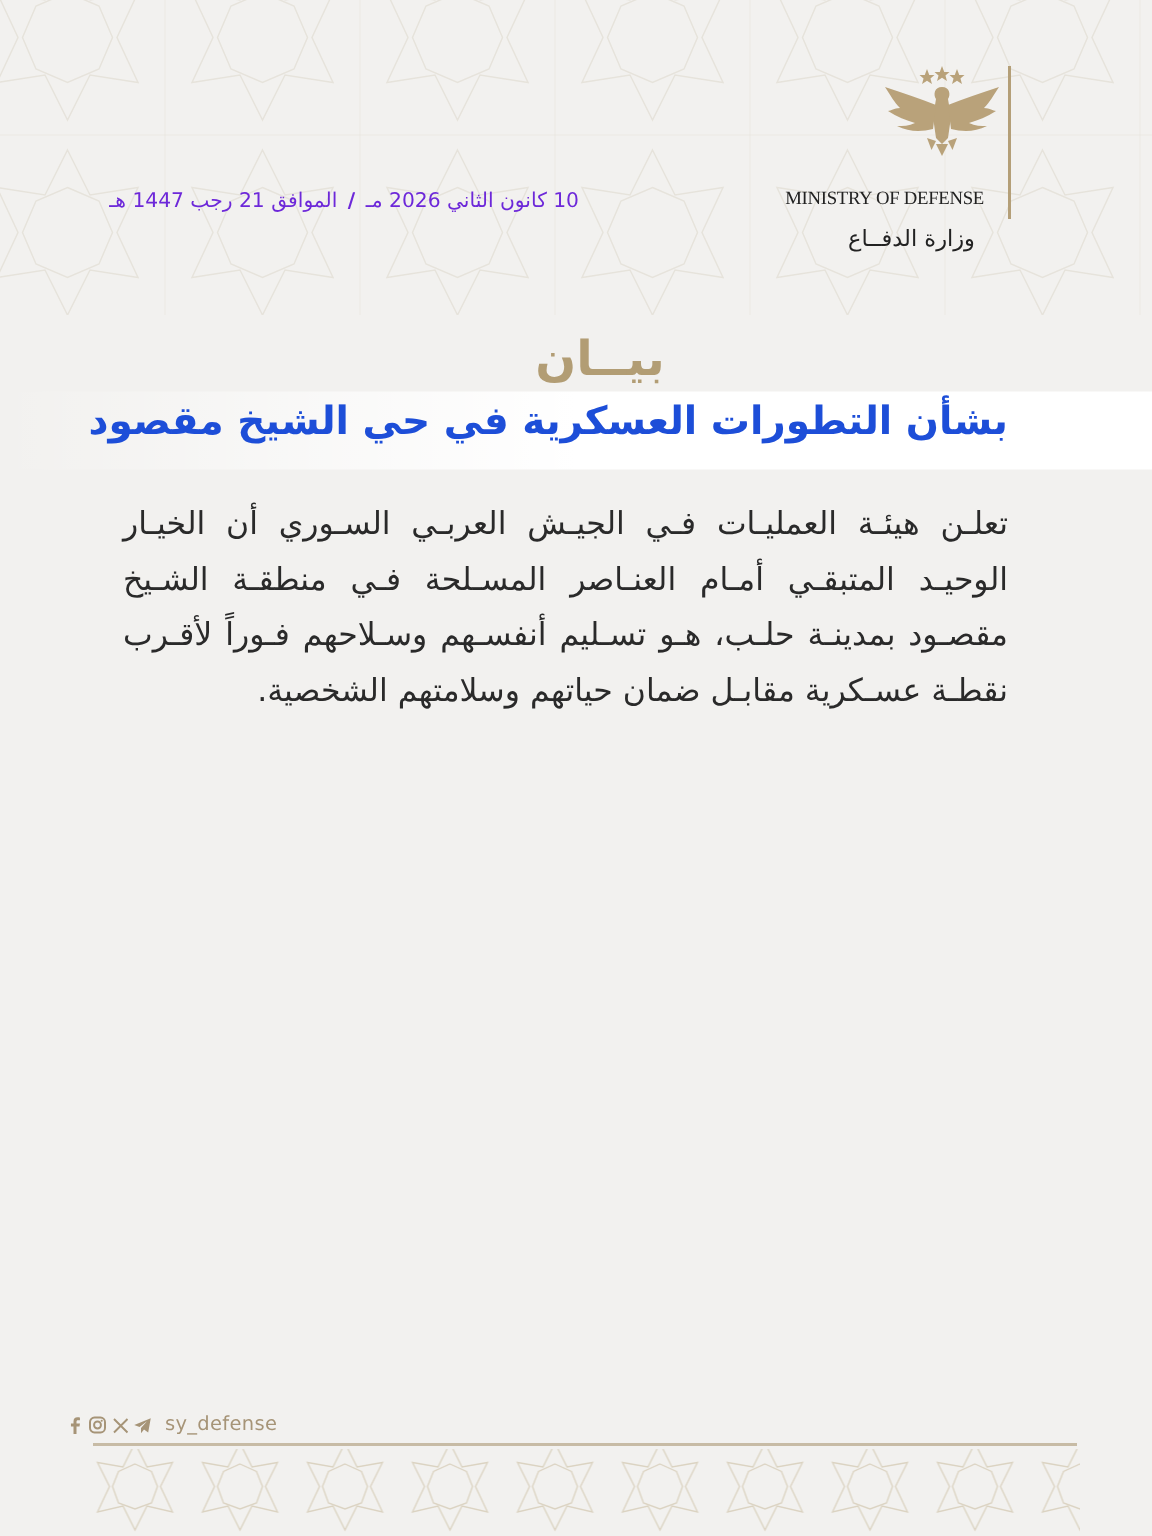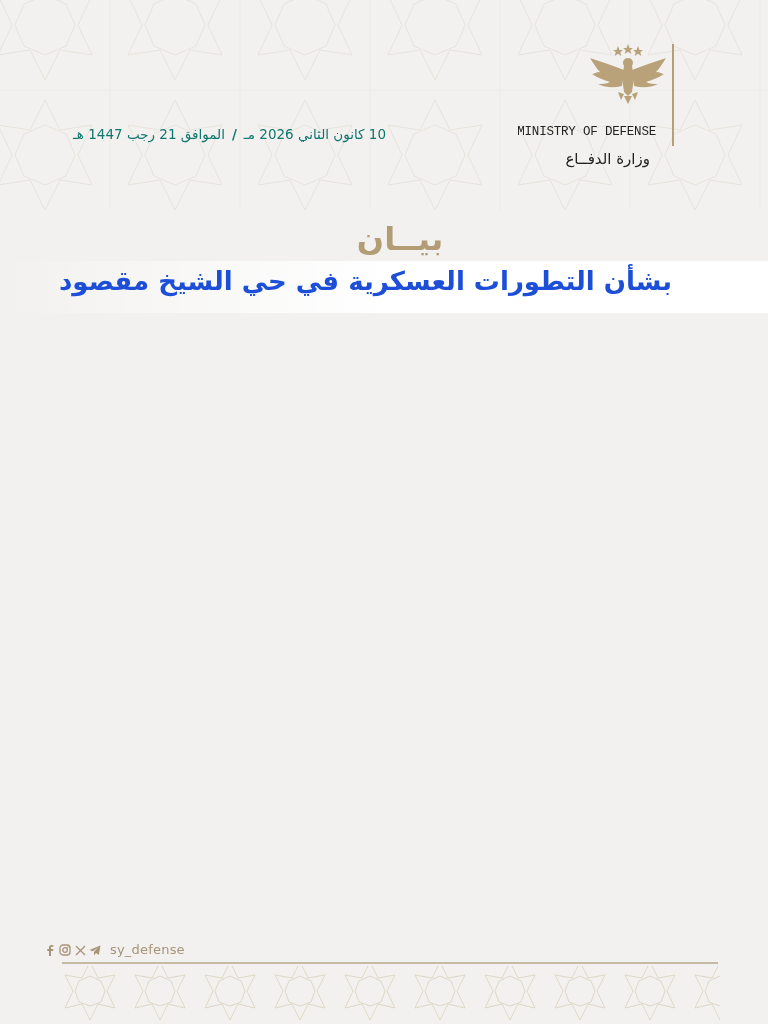--- a/index.html
+++ b/index.html
@@ -18,31 +18,31 @@
   .logo-block {
     position: absolute; top: 40px; left: 520px; width: 160px; height: 110px;
   }
   .eagle { position: absolute; left: 68px; top: 4px; width: 80px; height: 62px; }
   .logo-ar {
     position: absolute; right: 30px; top: 66px; direction: rtl;
     font-size: 15px; color: #222; white-space: nowrap; margin-top: 44px;
   }
   .logo-en {
     position: absolute; right: 24px; top: 85px;
-    font-family: Liberation Mono, monospace; font-size: 12.5px; color: #222;
+    font-family: Liberation Serif, serif; font-size: 12.5px; color: #222;
     letter-spacing: -0.2px; white-space: nowrap;
   }
   .logo-divider {
     position: absolute; left: 672px; top: 44px; width: 2px; height: 102px;
     background: #b49f78;
   }
 
   .date-line {
     position: absolute; top: 126px; left: 86px; width: 300px;
-    direction: rtl; text-align: right; font-size: 13.5px; color: #0f766e;
+    direction: rtl; text-align: right; font-size: 13.5px; color: #6d28d9;
     white-space: nowrap;
   }
   .date-line .sep { margin: 0 7px; font-weight: bold; }
 
   .title-band {
     position: absolute; top: 261px; left: 0; width: 768px; height: 52px;
     background: linear-gradient(to left, #ffffff 0%, #ffffff 50%, rgba(255,255,255,0.6) 70%, rgba(255,255,255,0) 100%);
   }
   .title-main {
     position: absolute; top: 220px; left: 0; width: 768px; text-align: center;
@@ -120,20 +120,21 @@
 
 <div class="date-line">
   <span>10 كانون الثاني 2026 مـ</span><span class="sep">/</span><span>الموافق 21 رجب 1447 هـ</span>
 </div>
 
 <div class="title-band"></div>
 <div class="title-main">بيــان</div>
 <div class="title-sub">بشأن التطورات العسكرية في حي الشيخ مقصود</div>
 
 <div class="body-text">
+  <p>تعلـن هيئـة العمليـات فـي الجيـش العربـي السـوري أن الخيـار الوحيـد المتبقـي أمـام العنـاصر المسـلحة فـي منطقـة الشـيخ مقصـود بمدينـة حلـب، هـو تسـليم أنفسـهم وسـلاحهم فـوراً لأقـرب نقطـة عسـكرية مقابـل ضمان حياتهم وسلامتهم الشخصية.</p>
 </div>
 
 <div class="footer-social">
   <span class="ico">
     <svg width="8" height="12" viewBox="0 0 8 12">
         <path d="M5 12V7h2l.3-2H5V3.8c0-.6.2-1 1-1h1.3V1C7 1 6.3.9 5.6.9 4 .9 3 1.9 3 3.6V5H1.3v2H3v5z" fill="#a69477"></path>
       </svg>
   </span>
   <span class="ico">
     <svg width="12" height="12" viewBox="0 0 12 12">

